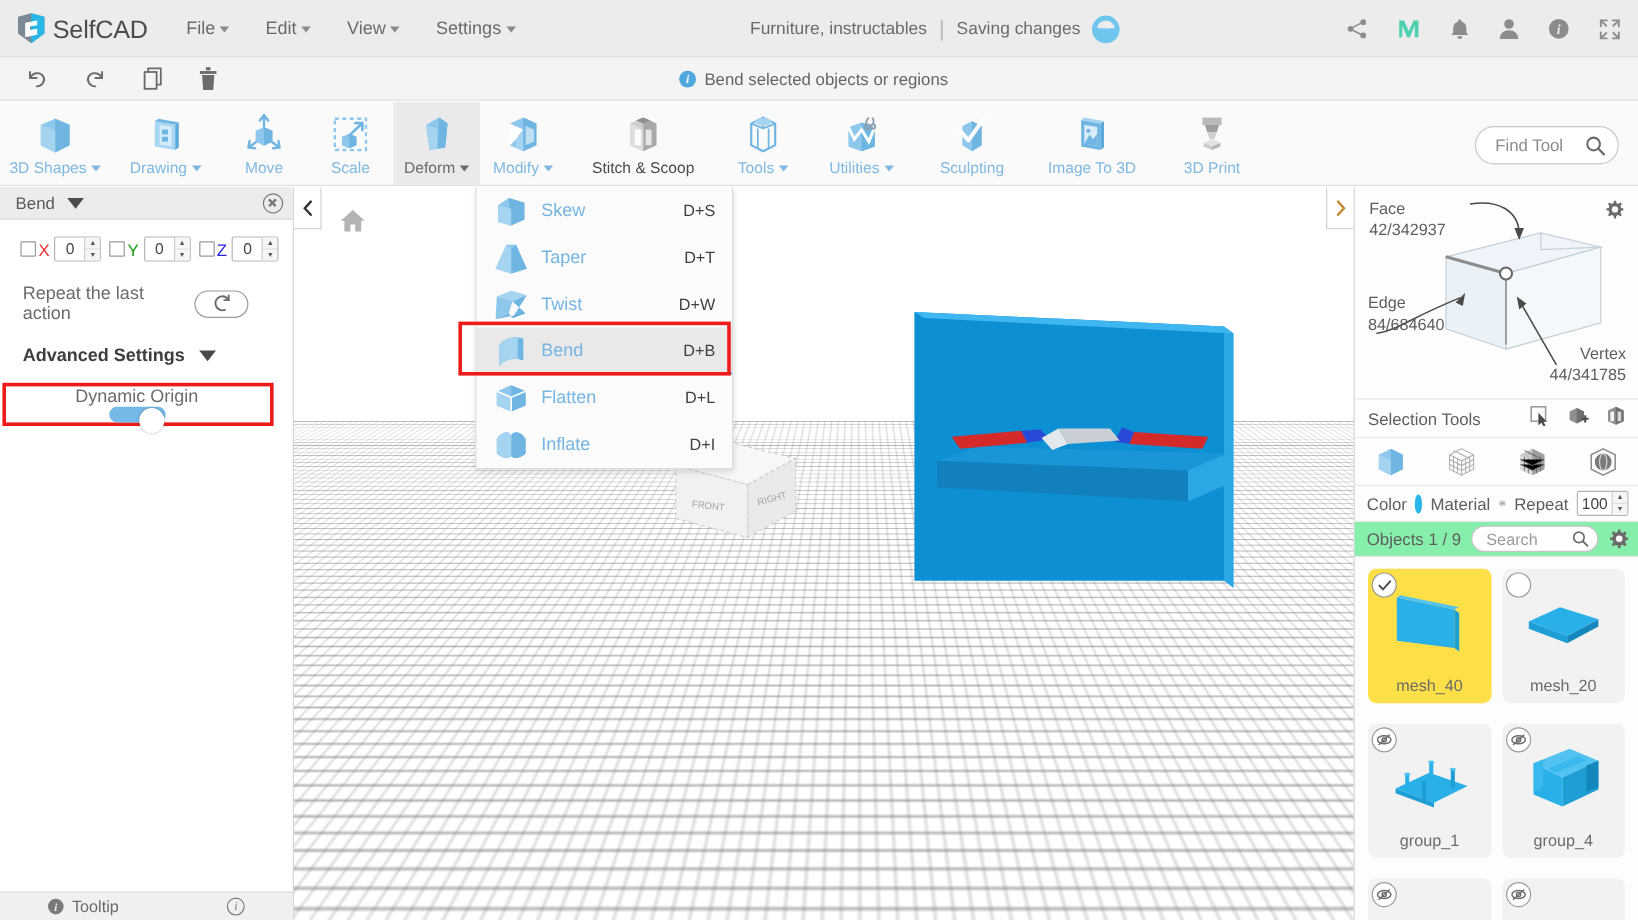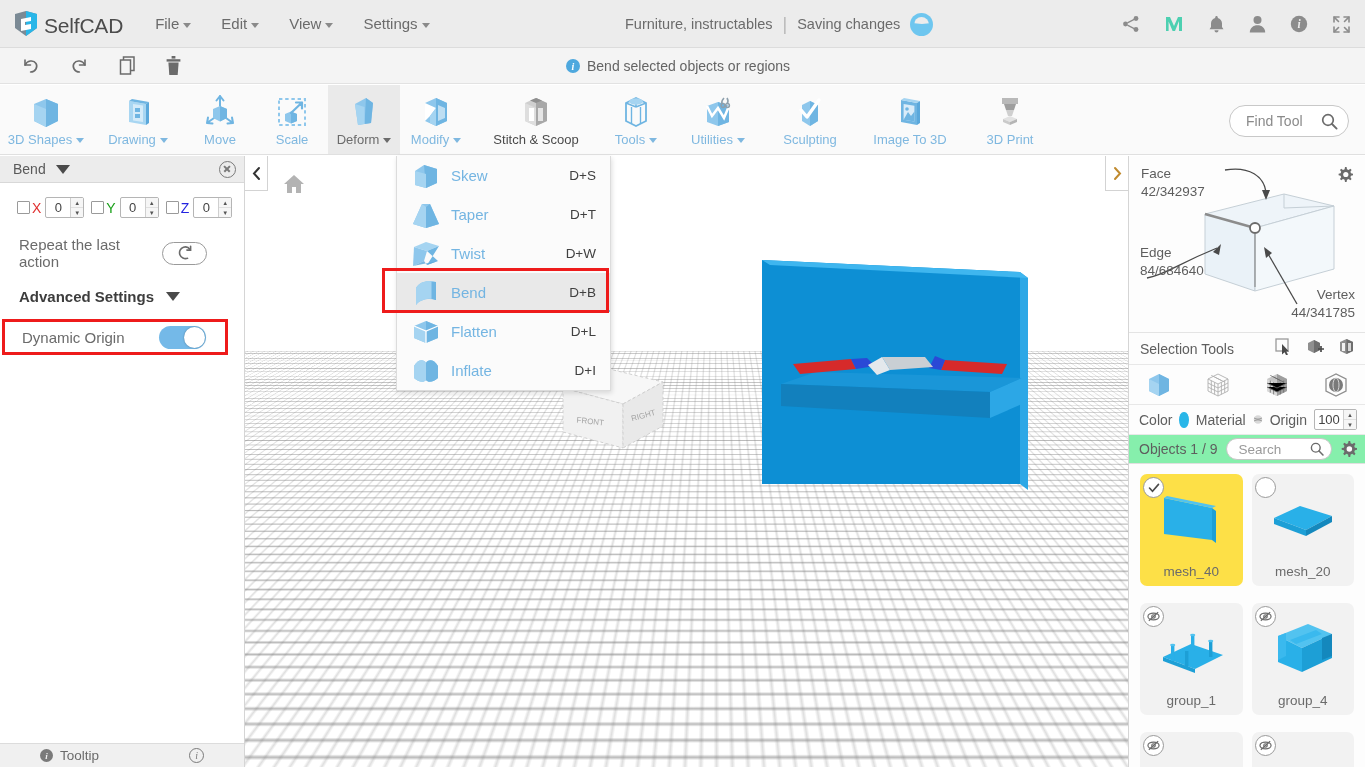--- a/index.html
+++ b/index.html
@@ -163,20 +163,21 @@
     width: 45px; height: 23px; border: 1.3px solid #9a9a9a; border-radius: 12px;
     display: flex; align-items: center; justify-content: center; cursor: pointer;
     background: #fff;
   }
   .adv-row { display: flex; align-items: center; gap: 12px; padding: 18px 0 0 19px; }
   .adv-lbl { font-size: 15px; color: #3d3d3d; font-weight: bold; }
   .dyn-box {
     margin: 14px 16px 0 2px; border: 3px solid #ee1b1b; height: 36px;
     display: flex; align-items: center; justify-content: space-between;
     padding: 0 19px 0 17px;
+    flex-direction: column;
   }
   .dyn-lbl { font-size: 15px; color: #6b6b6b; }
   .toggle {
     width: 47px; height: 23px; border-radius: 12px; background: #74b9e8;
     position: relative; cursor: pointer;
   }
   .toggle .knob {
     position: absolute; right: 1px; top: 1px; width: 21px; height: 21px;
     border-radius: 50%; background: #fff; box-shadow: 0 0 2px rgba(0,0,0,.35);
   }
@@ -828,21 +829,21 @@
     </div>
 
     <div class="color-row">
       <span class="cr-lbl">Color</span>
       <div class="color-dot"></div>
       <span class="cr-lbl">Material</span>
       <svg width="17" height="17" viewBox="0 0 17 17">
         <circle cx="8.5" cy="8.5" r="7.2" fill="#d8d8d8"></circle>
         <path d="M1.8 6 C6 8.5 11 8.5 15.2 6 M1.8 11 C6 8.5 11 8.5 15.2 11" stroke="#8f8f8f" stroke-width="1.5" fill="none"></path>
       </svg>
-      <span class="cr-lbl">Origin</span>
+      <span class="cr-lbl">Repeat</span>
       <div class="opacity-spin">
         <input type="text" value="100" style="">
         <div class="spin-btns">
           <i>▲</i>
             <i>▼</i>
         </div>
       </div>
     </div>
 
     <div class="objects-row">

